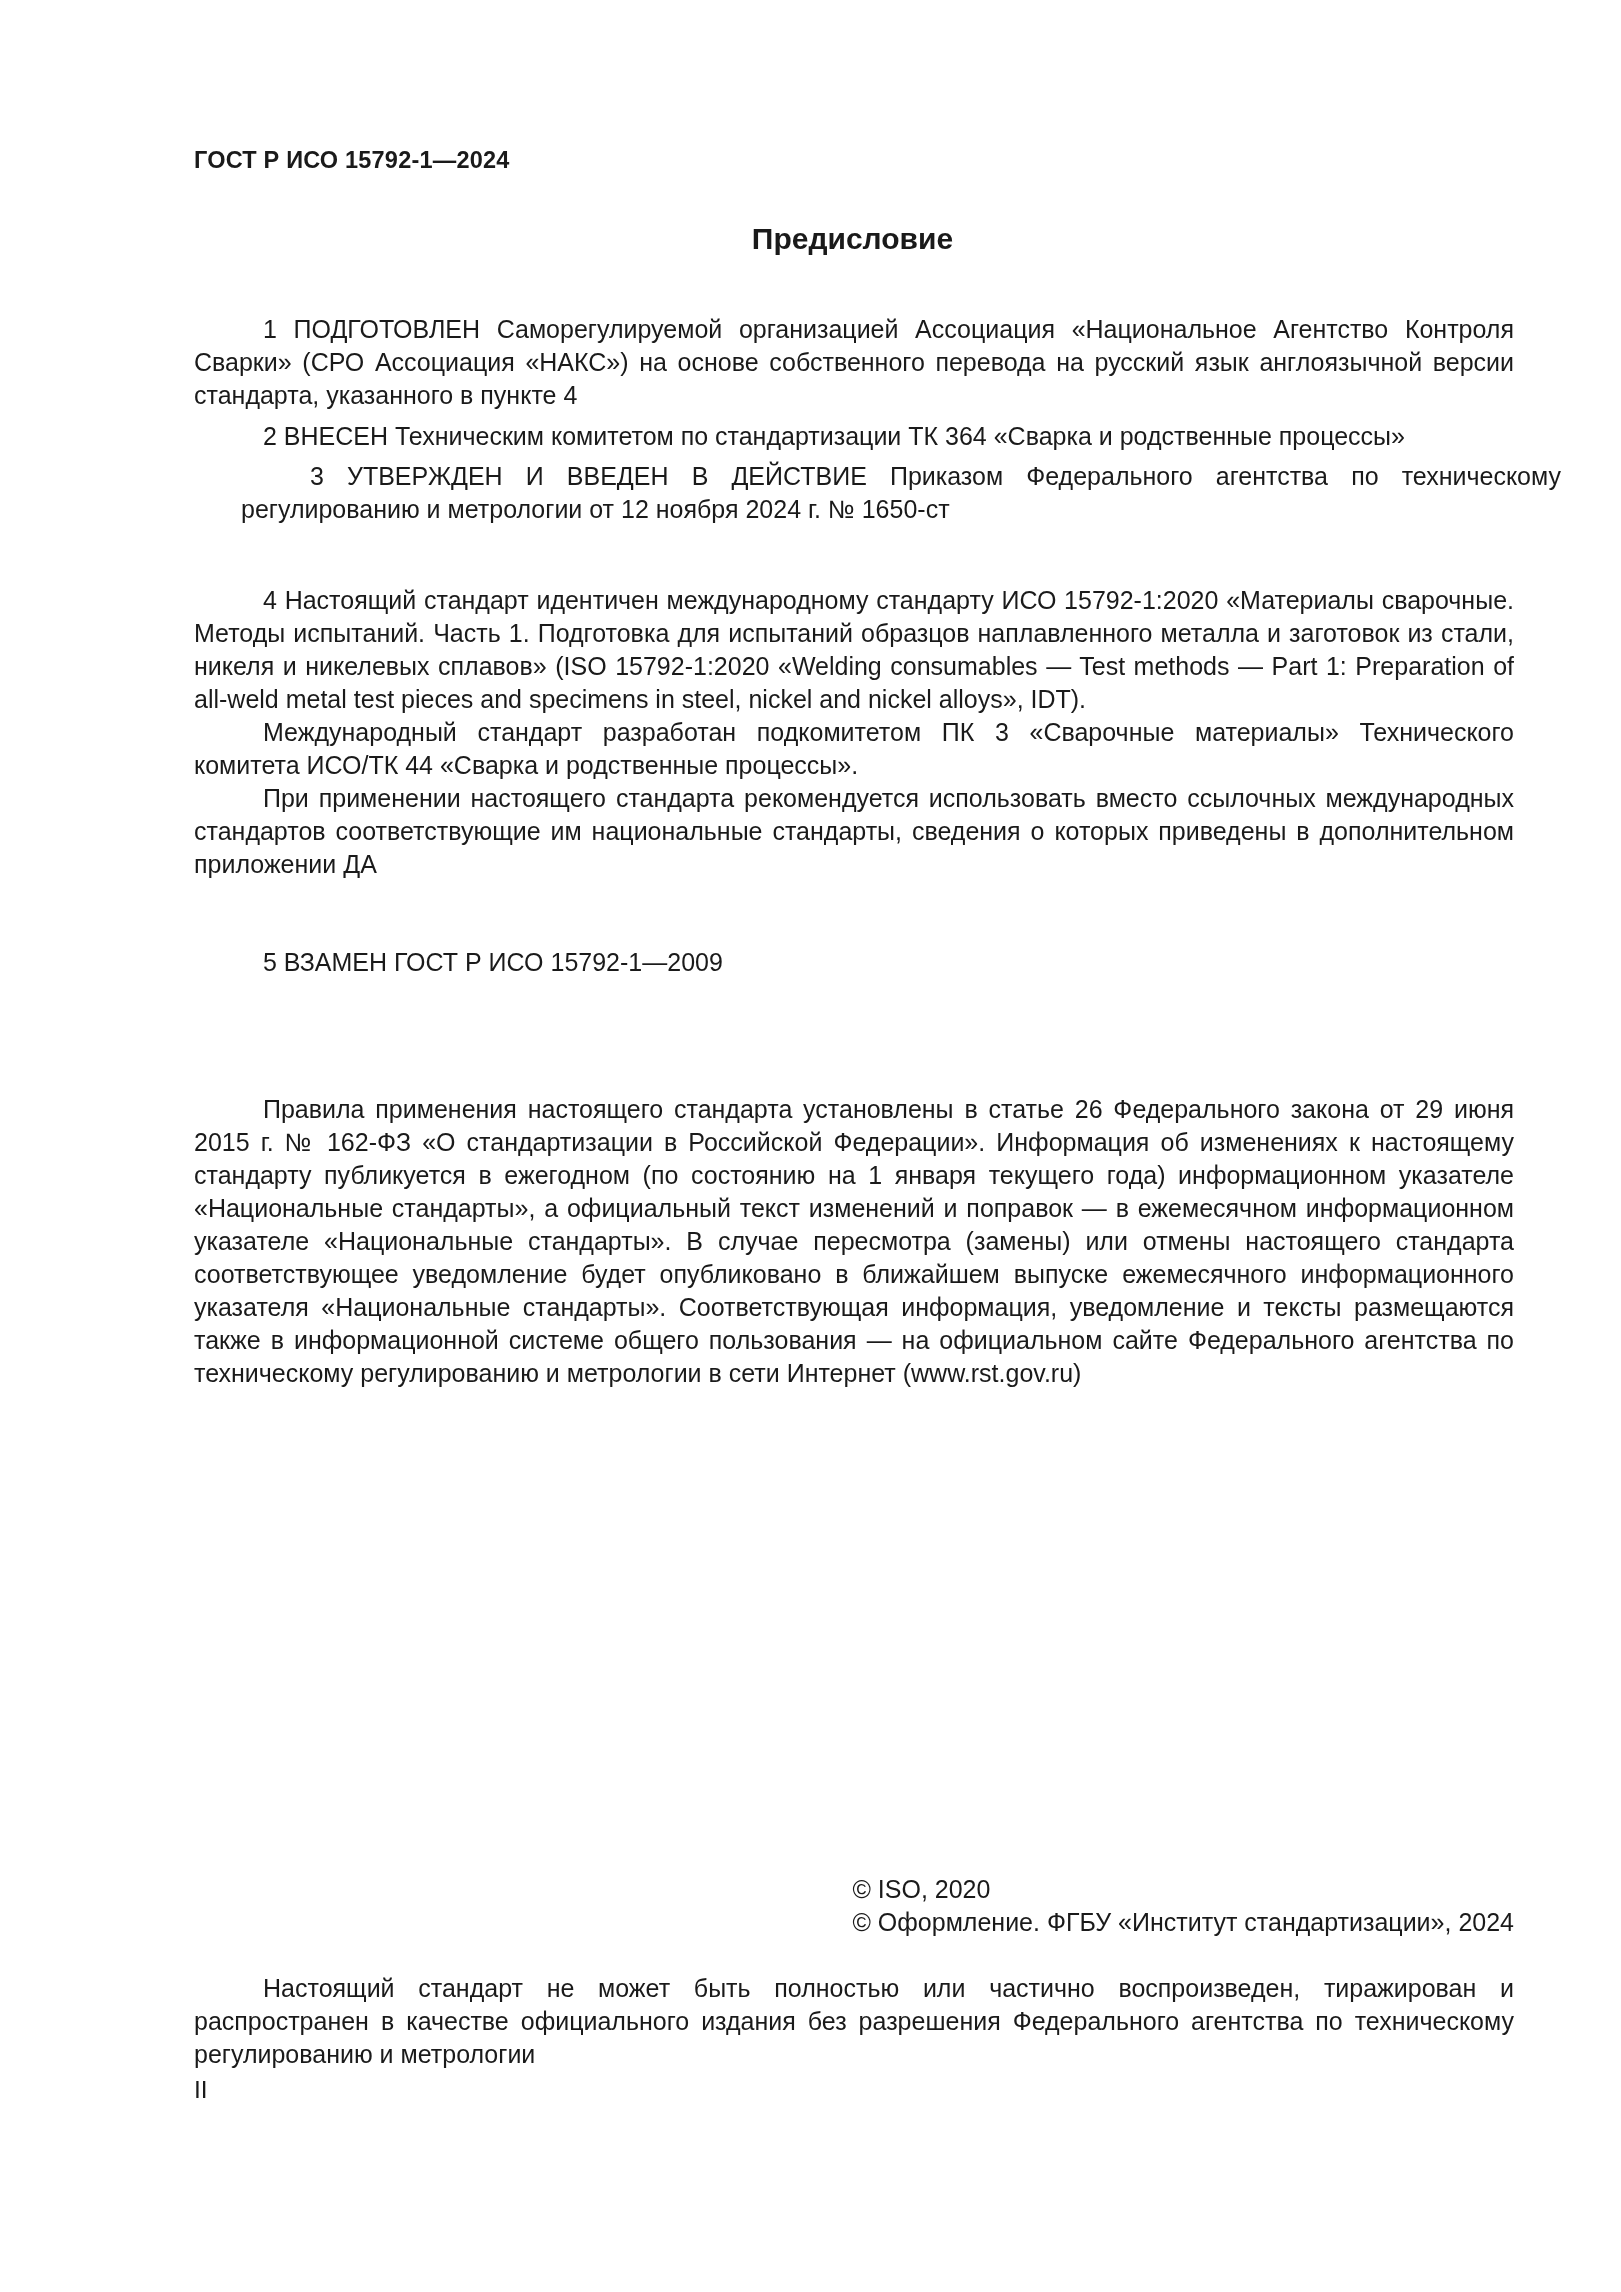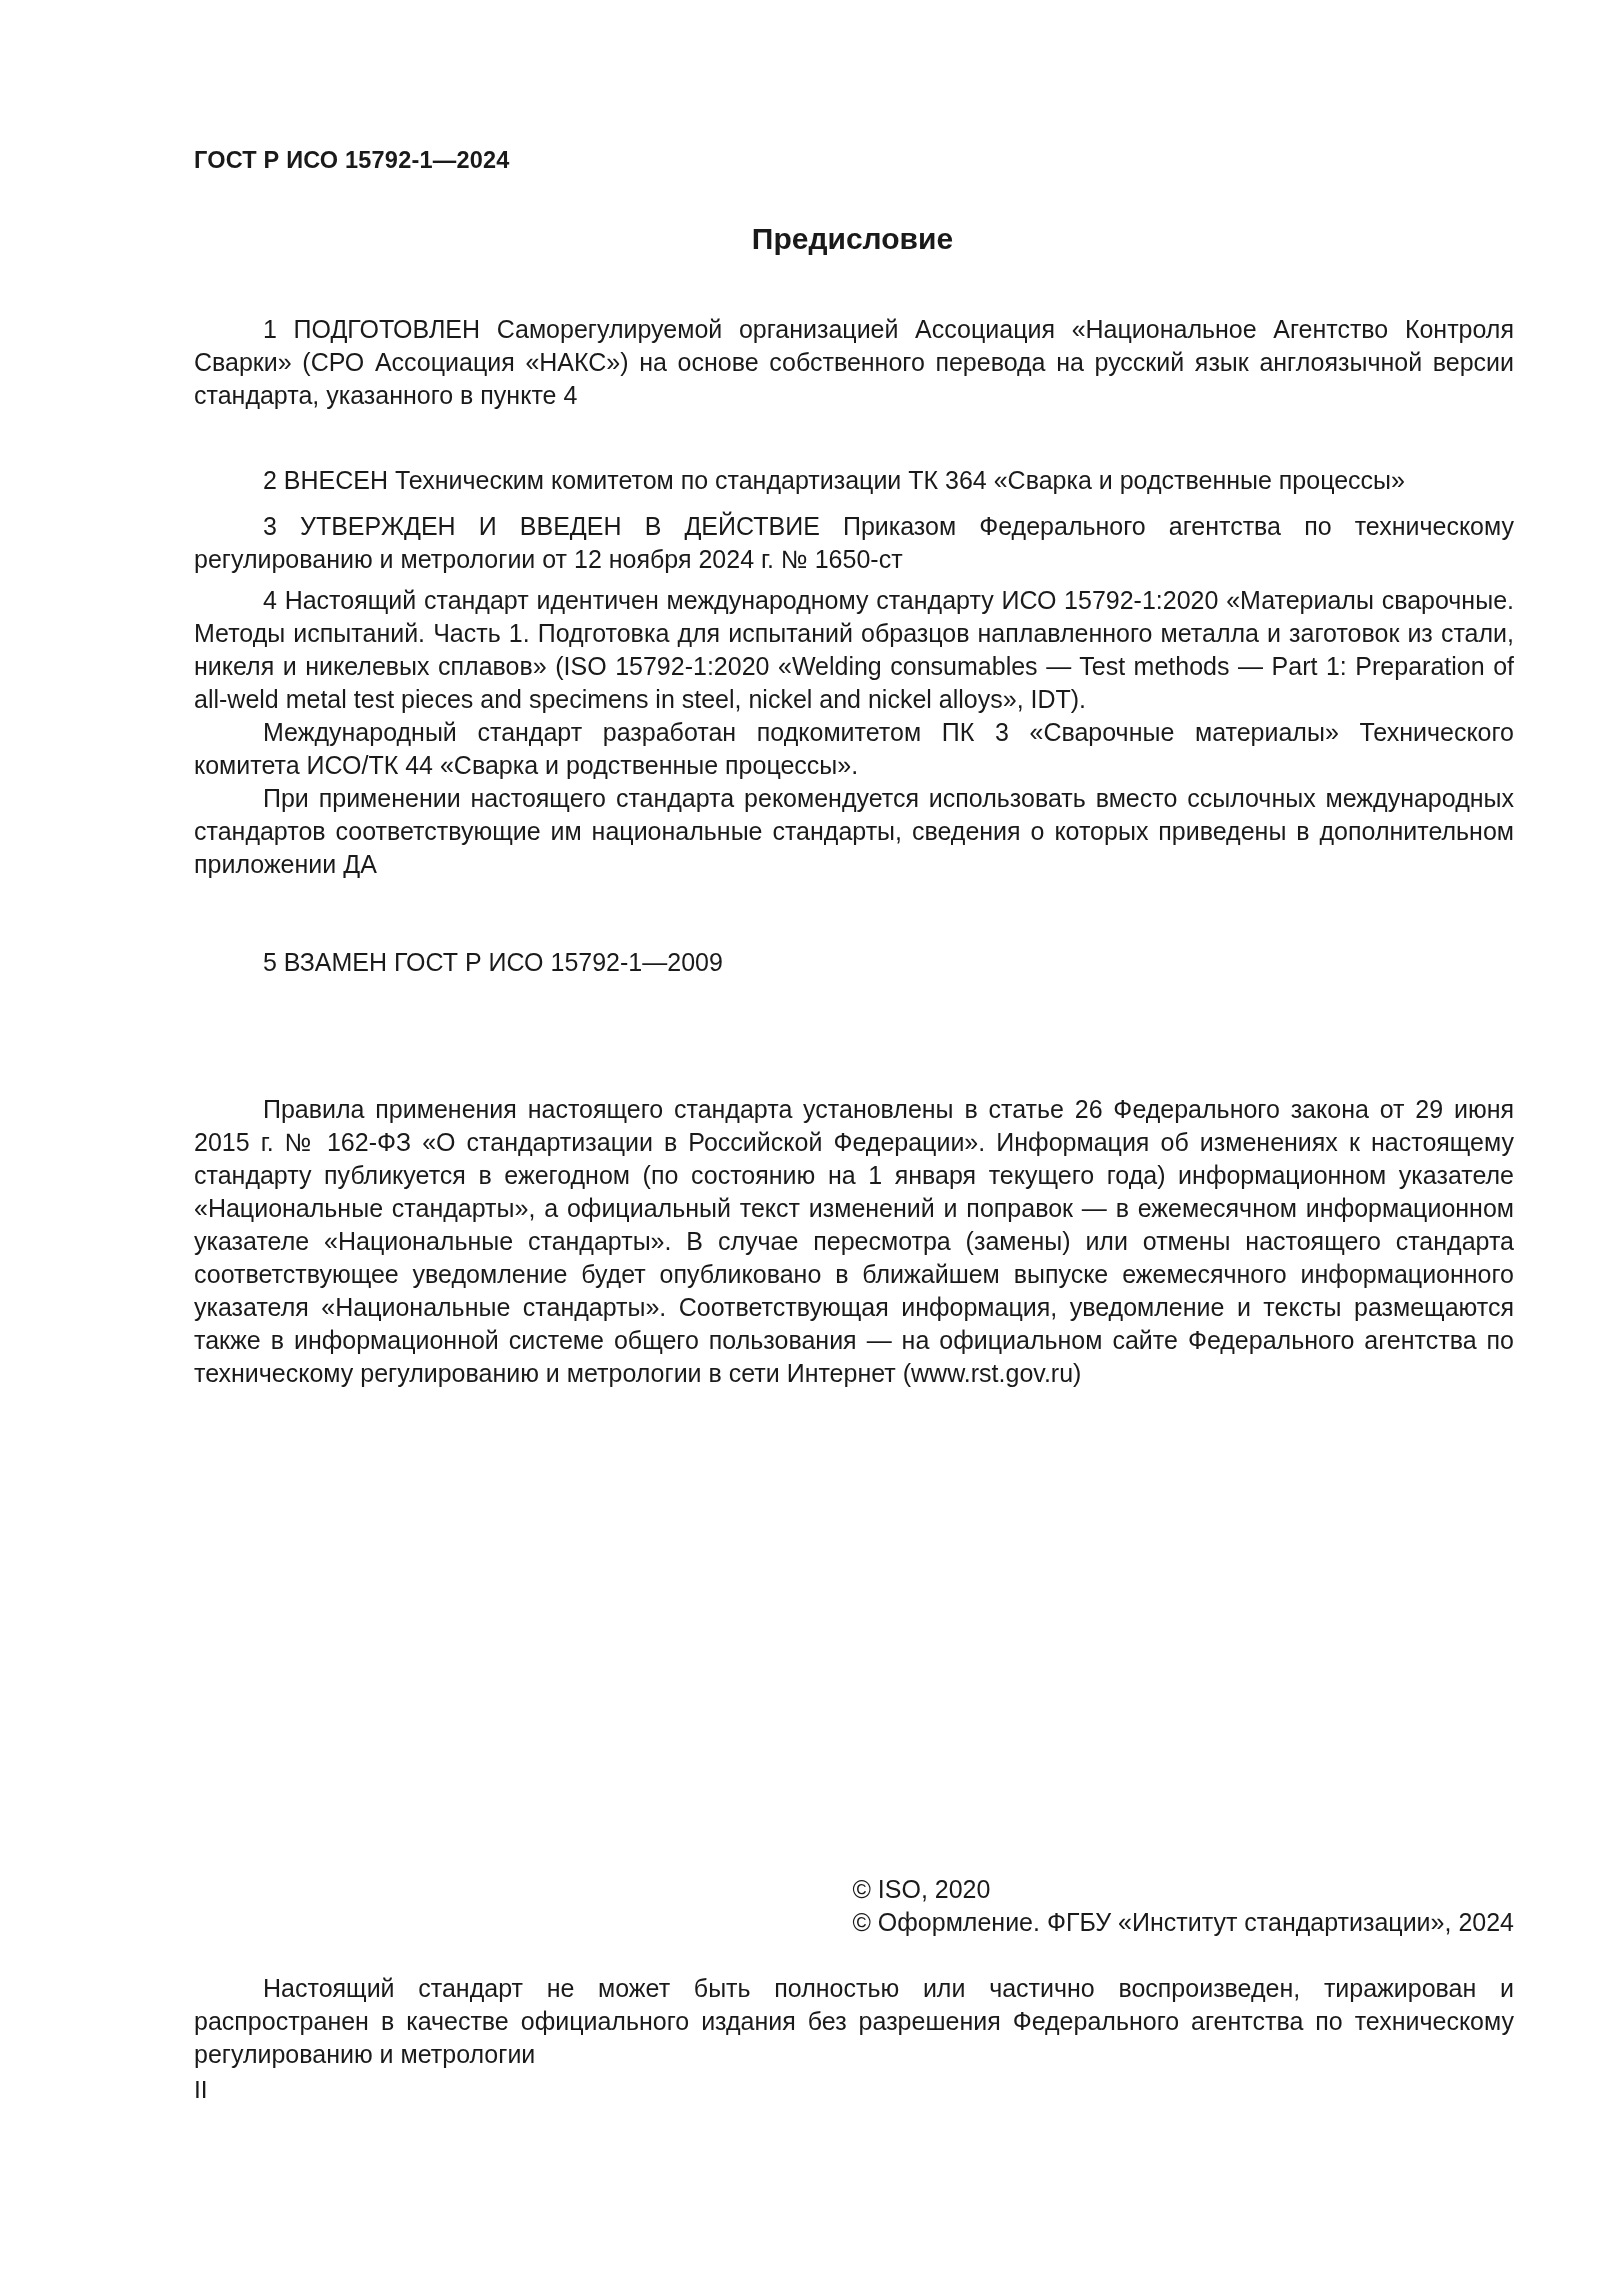--- a/index.html
+++ b/index.html
@@ -14,22 +14,22 @@
   .page-title {
     position: absolute; left: 0; width: 1705px; top: 222px; text-align: center;
     font-size: 30px; font-weight: bold;
   }
   .body-block {
     position: absolute; left: 194px; width: 1320px;
     font-size: 25px; line-height: 33px; text-align: justify;
   }
   .body-block p { margin: 0; text-indent: 69px; }
   .p1 { top: 286px; margin-top: 27px; }
-  .p2 { top: 420px; margin-top: 44px; }
-  .p3 { top: 510px; }
+  .p2 { top: 420px; }
+  .p3 { top: 460px; margin-left: 47px; }
   .p4 { top: 584px; }
   .p5 { top: 946px; }
   .notice { top: 1093px; }
   .copyright {
     position: absolute; right: 107px; top: 1873px; 
     font-size: 25px; line-height: 33px;
   }
   .copyright div { white-space: nowrap; }
   .repro { top: 1972px; }
   .page-number {

